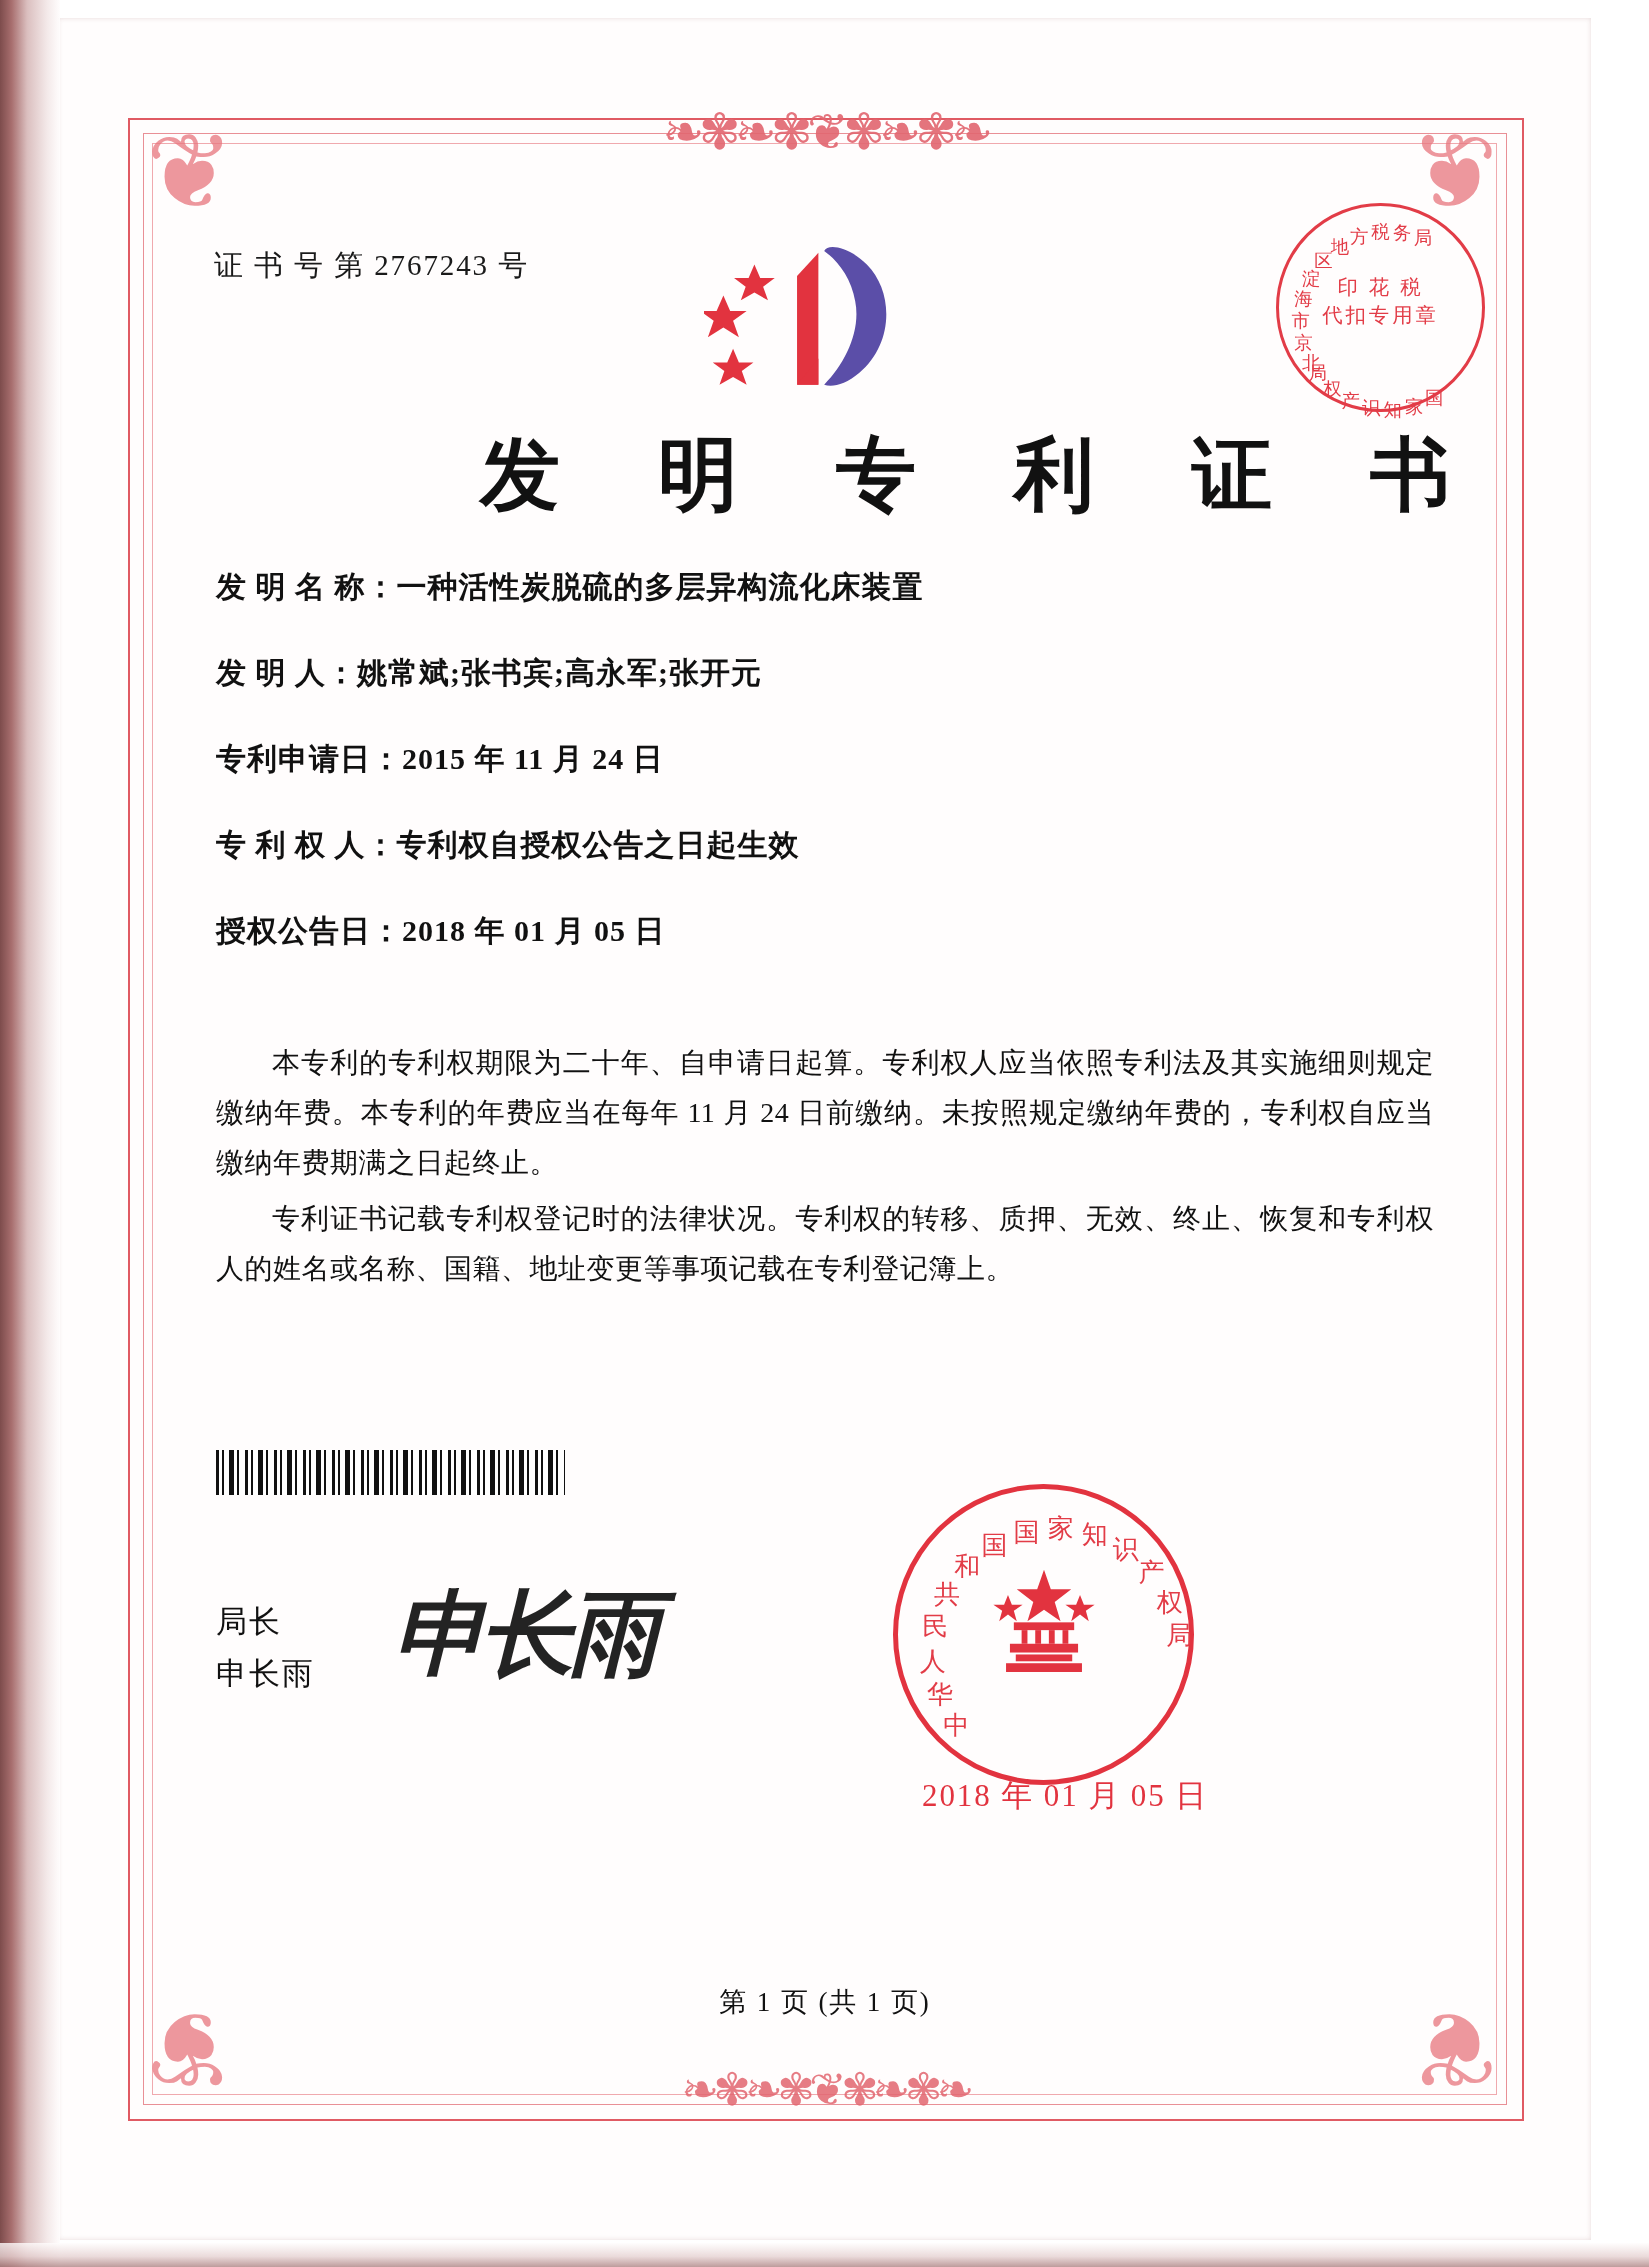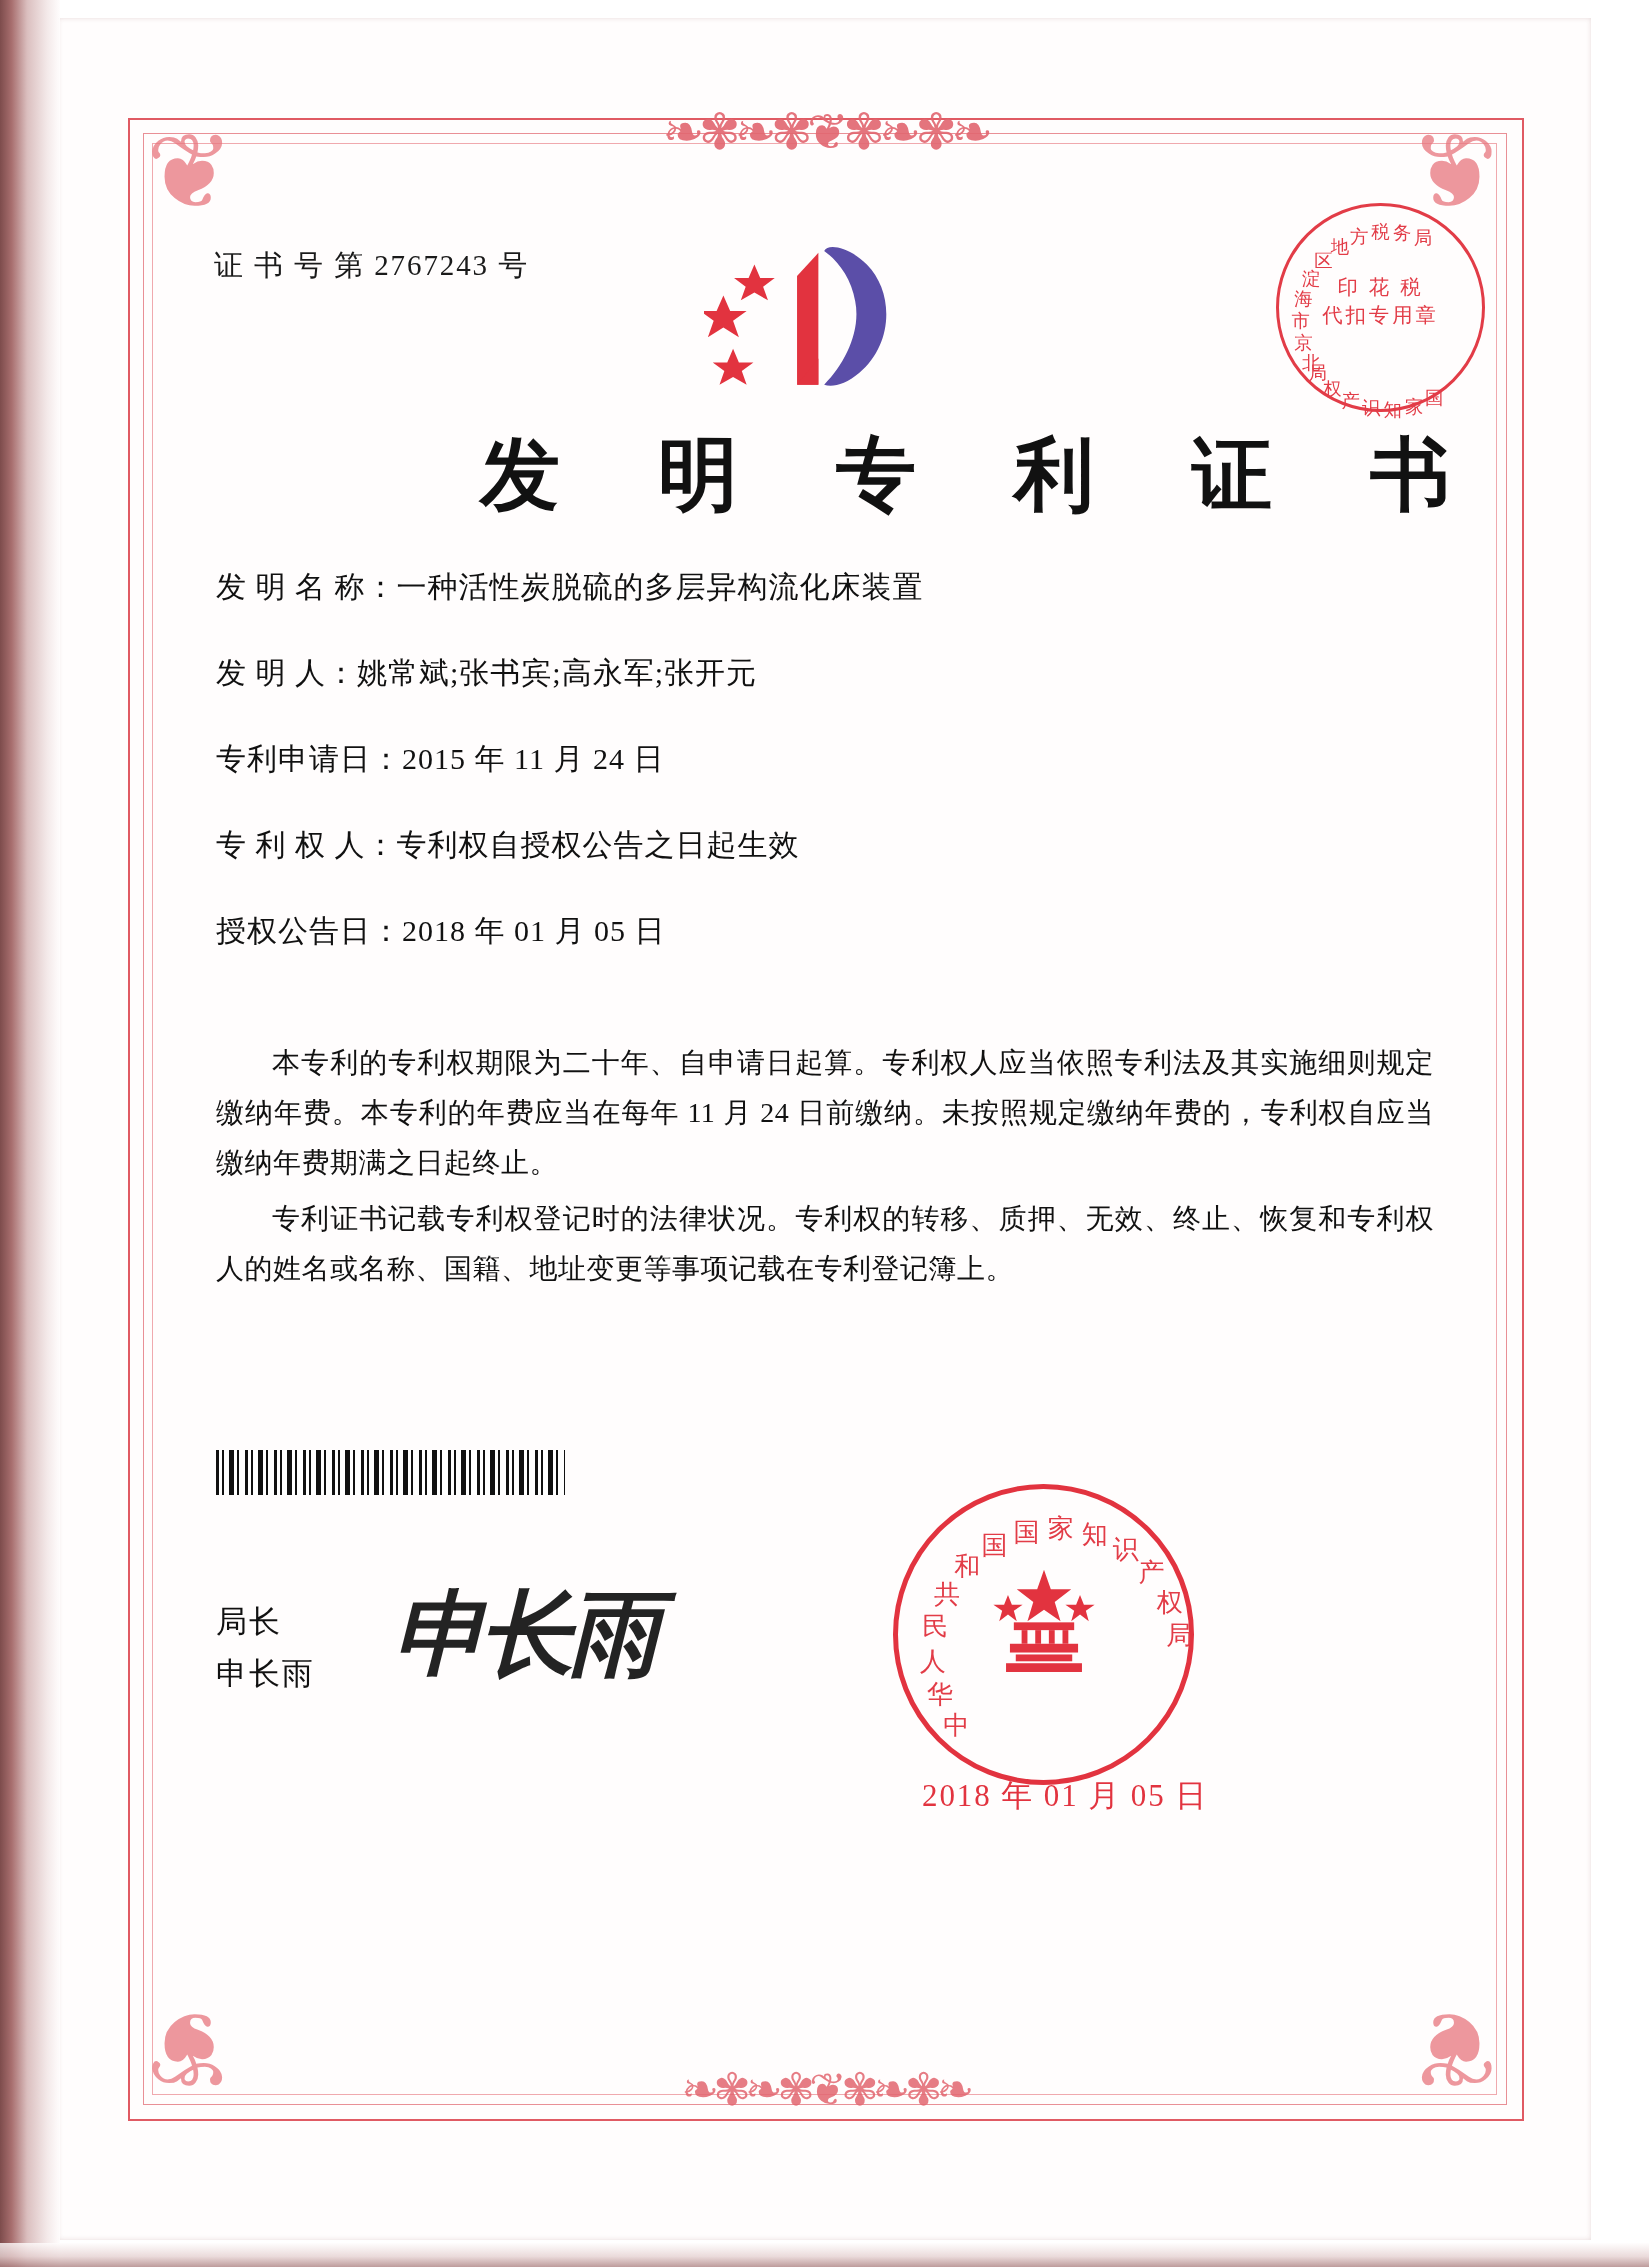--- a/index.html
+++ b/index.html
@@ -114,21 +114,21 @@
     font-size:80px;letter-spacing:25px;color:#111;font-weight:bold;
     font-family:Liberation Mono, monospace;
     text-indent:25px;
   }
 
   .fields{
     position:absolute;left:41px;top:383px;width:1223px;
   }
   .field{
     font-size:30px;color:#111;margin-bottom:45px;letter-spacing:1px;
-    font-family:"Liberation Serif", serif;white-space:nowrap;
+    font-family:"Liberation Serif", serif;white-space:nowrap;font-weight:bold;
   }
   .flabel{display:inline-block;}
   .fvalue{display:inline-block;}
 
   .paras{
     position:absolute;left:41px;top:854px;width:1218px;
     font-size:28px;line-height:50px;color:#111;letter-spacing:0.5px;
     font-family:"Liberation Serif", serif;
     text-align:justify;
   }
@@ -307,15 +307,16 @@
             <rect x="80" y="70" width="6" height="14"></rect>
             <rect x="94" y="70" width="6" height="14"></rect>
             <rect x="44" y="62" width="62" height="8"></rect>
           </g>
         </svg>
       </div>
     </div>
 
     <div class="seal-date">2018 年 01 月 05 日</div>
 
+    <div class="page-foot">第 1 页 (共 1 页)</div>
   </div>
 </div>
 
 
 </body></html>

